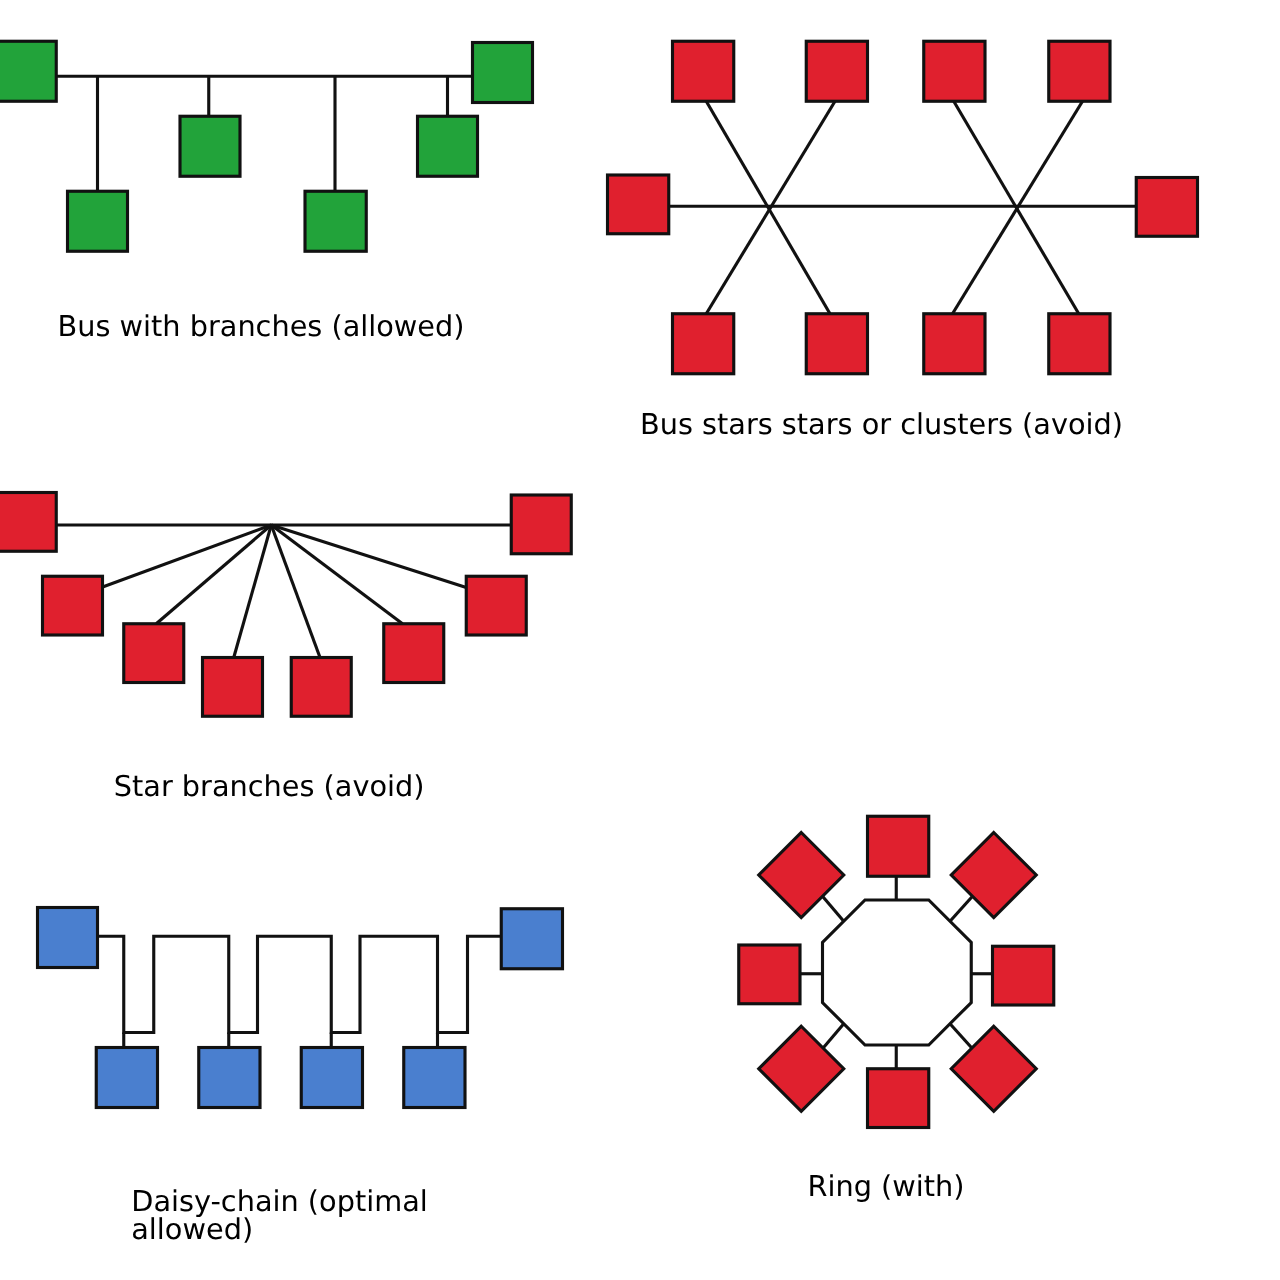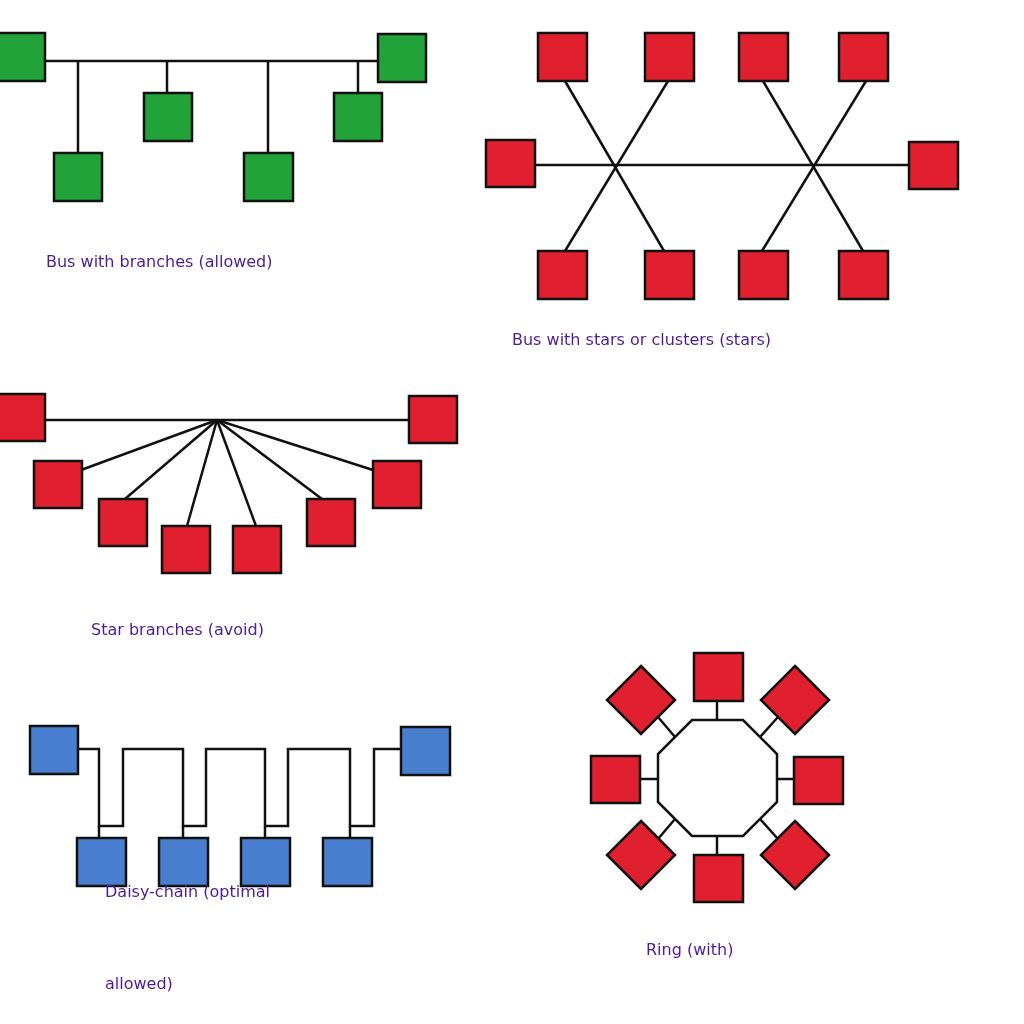--- a/index.html
+++ b/index.html
@@ -1,19 +1,19 @@
 <!DOCTYPE html>
 <html><head>
 <meta charset="utf-8">
 <style>
   html, body { margin: 0; padding: 0; background: #ffffff; }
   body { width: 1024px; height: 1024px; position: relative; overflow: hidden;
          font-family: "DejaVu Sans", sans-serif; }
   #stage { position: absolute; left: 0; top: 0; }
-  .label { position: absolute; color: #4c1d95; font-size: 16px; line-height: 40px; white-space: nowrap; text-align: right; }
+  .label { position: absolute; color: #000000; font-size: 23px; line-height: 40px; white-space: nowrap; text-align: right; }
   .wire { stroke: #111; stroke-width: 2.5; fill: none; }
   .node { stroke: #111; stroke-width: 2.5; }
 </style>
 </head>
 <body>
 
 <svg id="stage" width="1024" height="1024" viewBox="0 0 1024 1024">
     <g>
       <line x1="45" y1="61" x2="378" y2="61" class="wire"></line>
       <line x1="78" y1="61" x2="78" y2="153" class="wire"></line>
@@ -89,17 +89,17 @@
       <rect x="591" y="756" width="49" height="47" fill="#e0202e" class="node"></rect>
       <rect x="794" y="757" width="49" height="47" fill="#e0202e" class="node"></rect>
       <polygon points="641,666 675,700 641,734 607,700" fill="#e0202e" class="node"></polygon>
       <polygon points="795,666 829,700 795,734 761,700" fill="#e0202e" class="node"></polygon>
       <polygon points="641,821 675,855 641,889 607,855" fill="#e0202e" class="node"></polygon>
       <polygon points="795,821 829,855 795,889 761,855" fill="#e0202e" class="node"></polygon>
     </g>
   </svg>
 
 <div class="label" style="left:46px; top:242px;">Bus with branches (allowed)</div>
-<div class="label" style="left:512px; top:320px;">Bus with stars or clusters (stars)</div>
+<div class="label" style="left:512px; top:320px;">Bus stars stars or clusters (avoid)</div>
 <div class="label" style="left:91px; top:610px;">Star branches (avoid)</div>
-<div class="label" style="left:105px; top:872px;">Daisy-chain (optimal</div>
+<div class="label" style="left:105px; top:942px;">Daisy-chain (optimal</div>
 <div class="label" style="left:105px; top:964px;">allowed)</div>
 <div class="label" style="left:646px; top:930px;">Ring (with)</div>
 
 </body></html>

